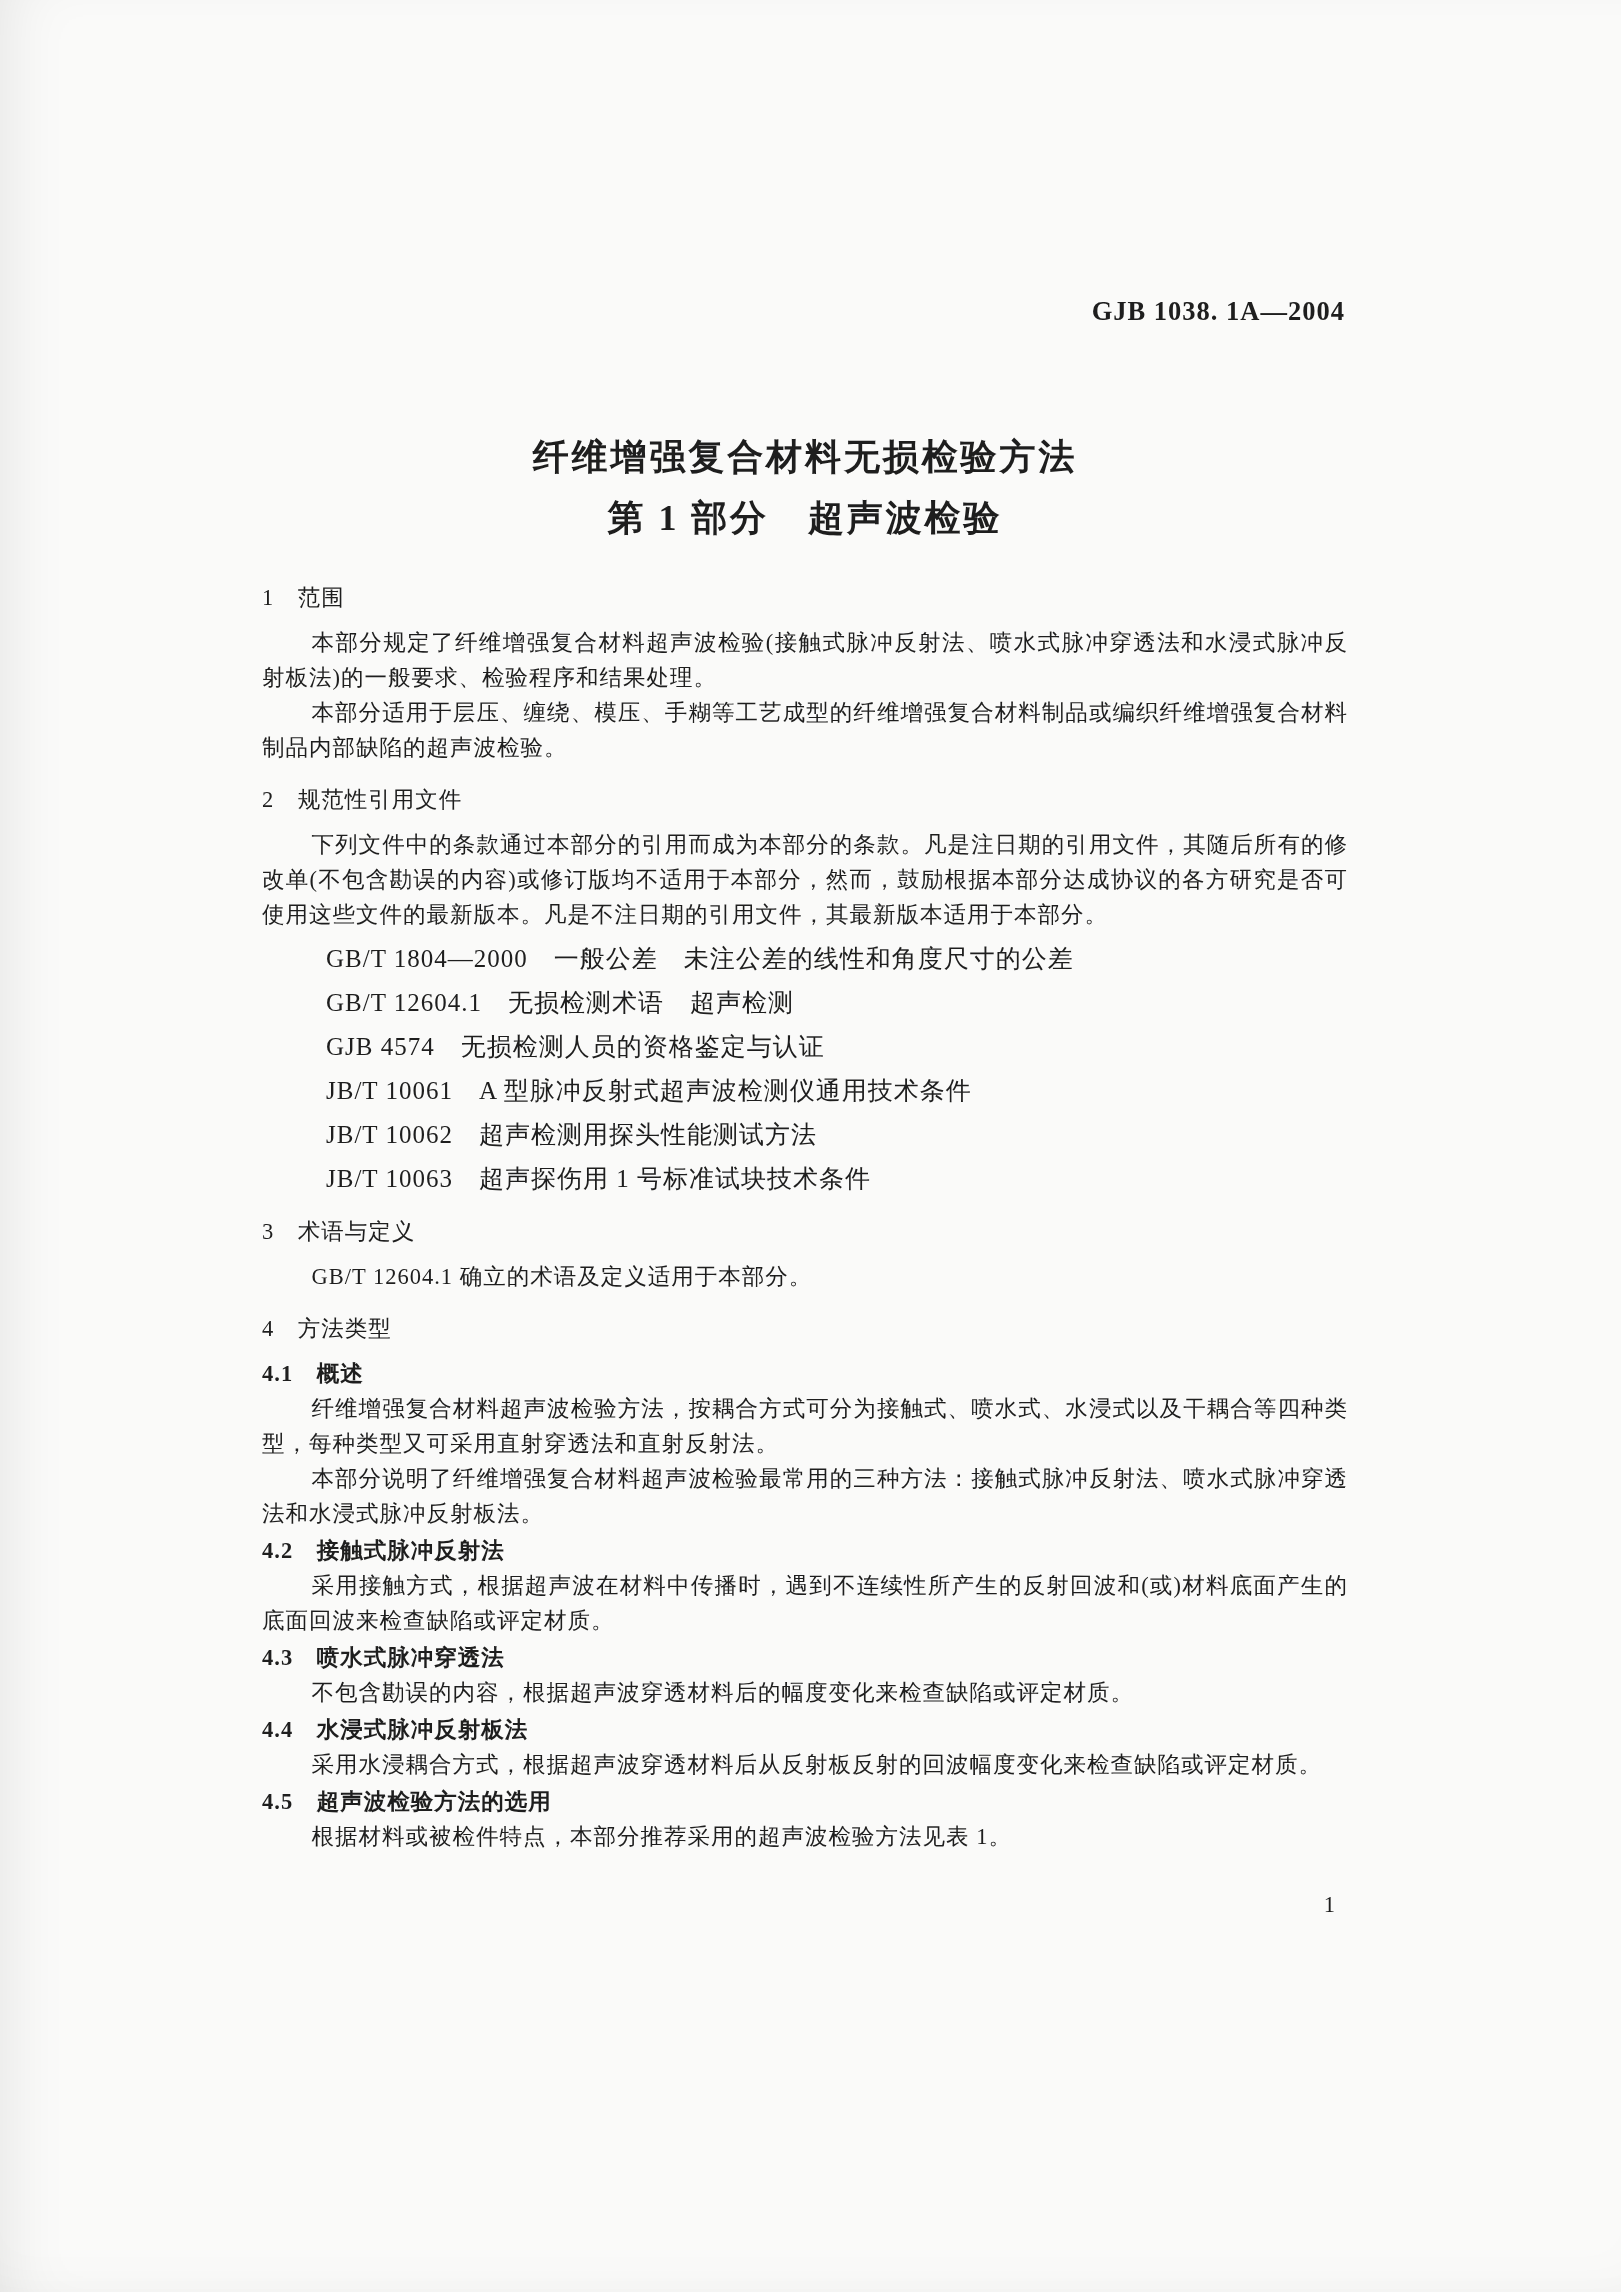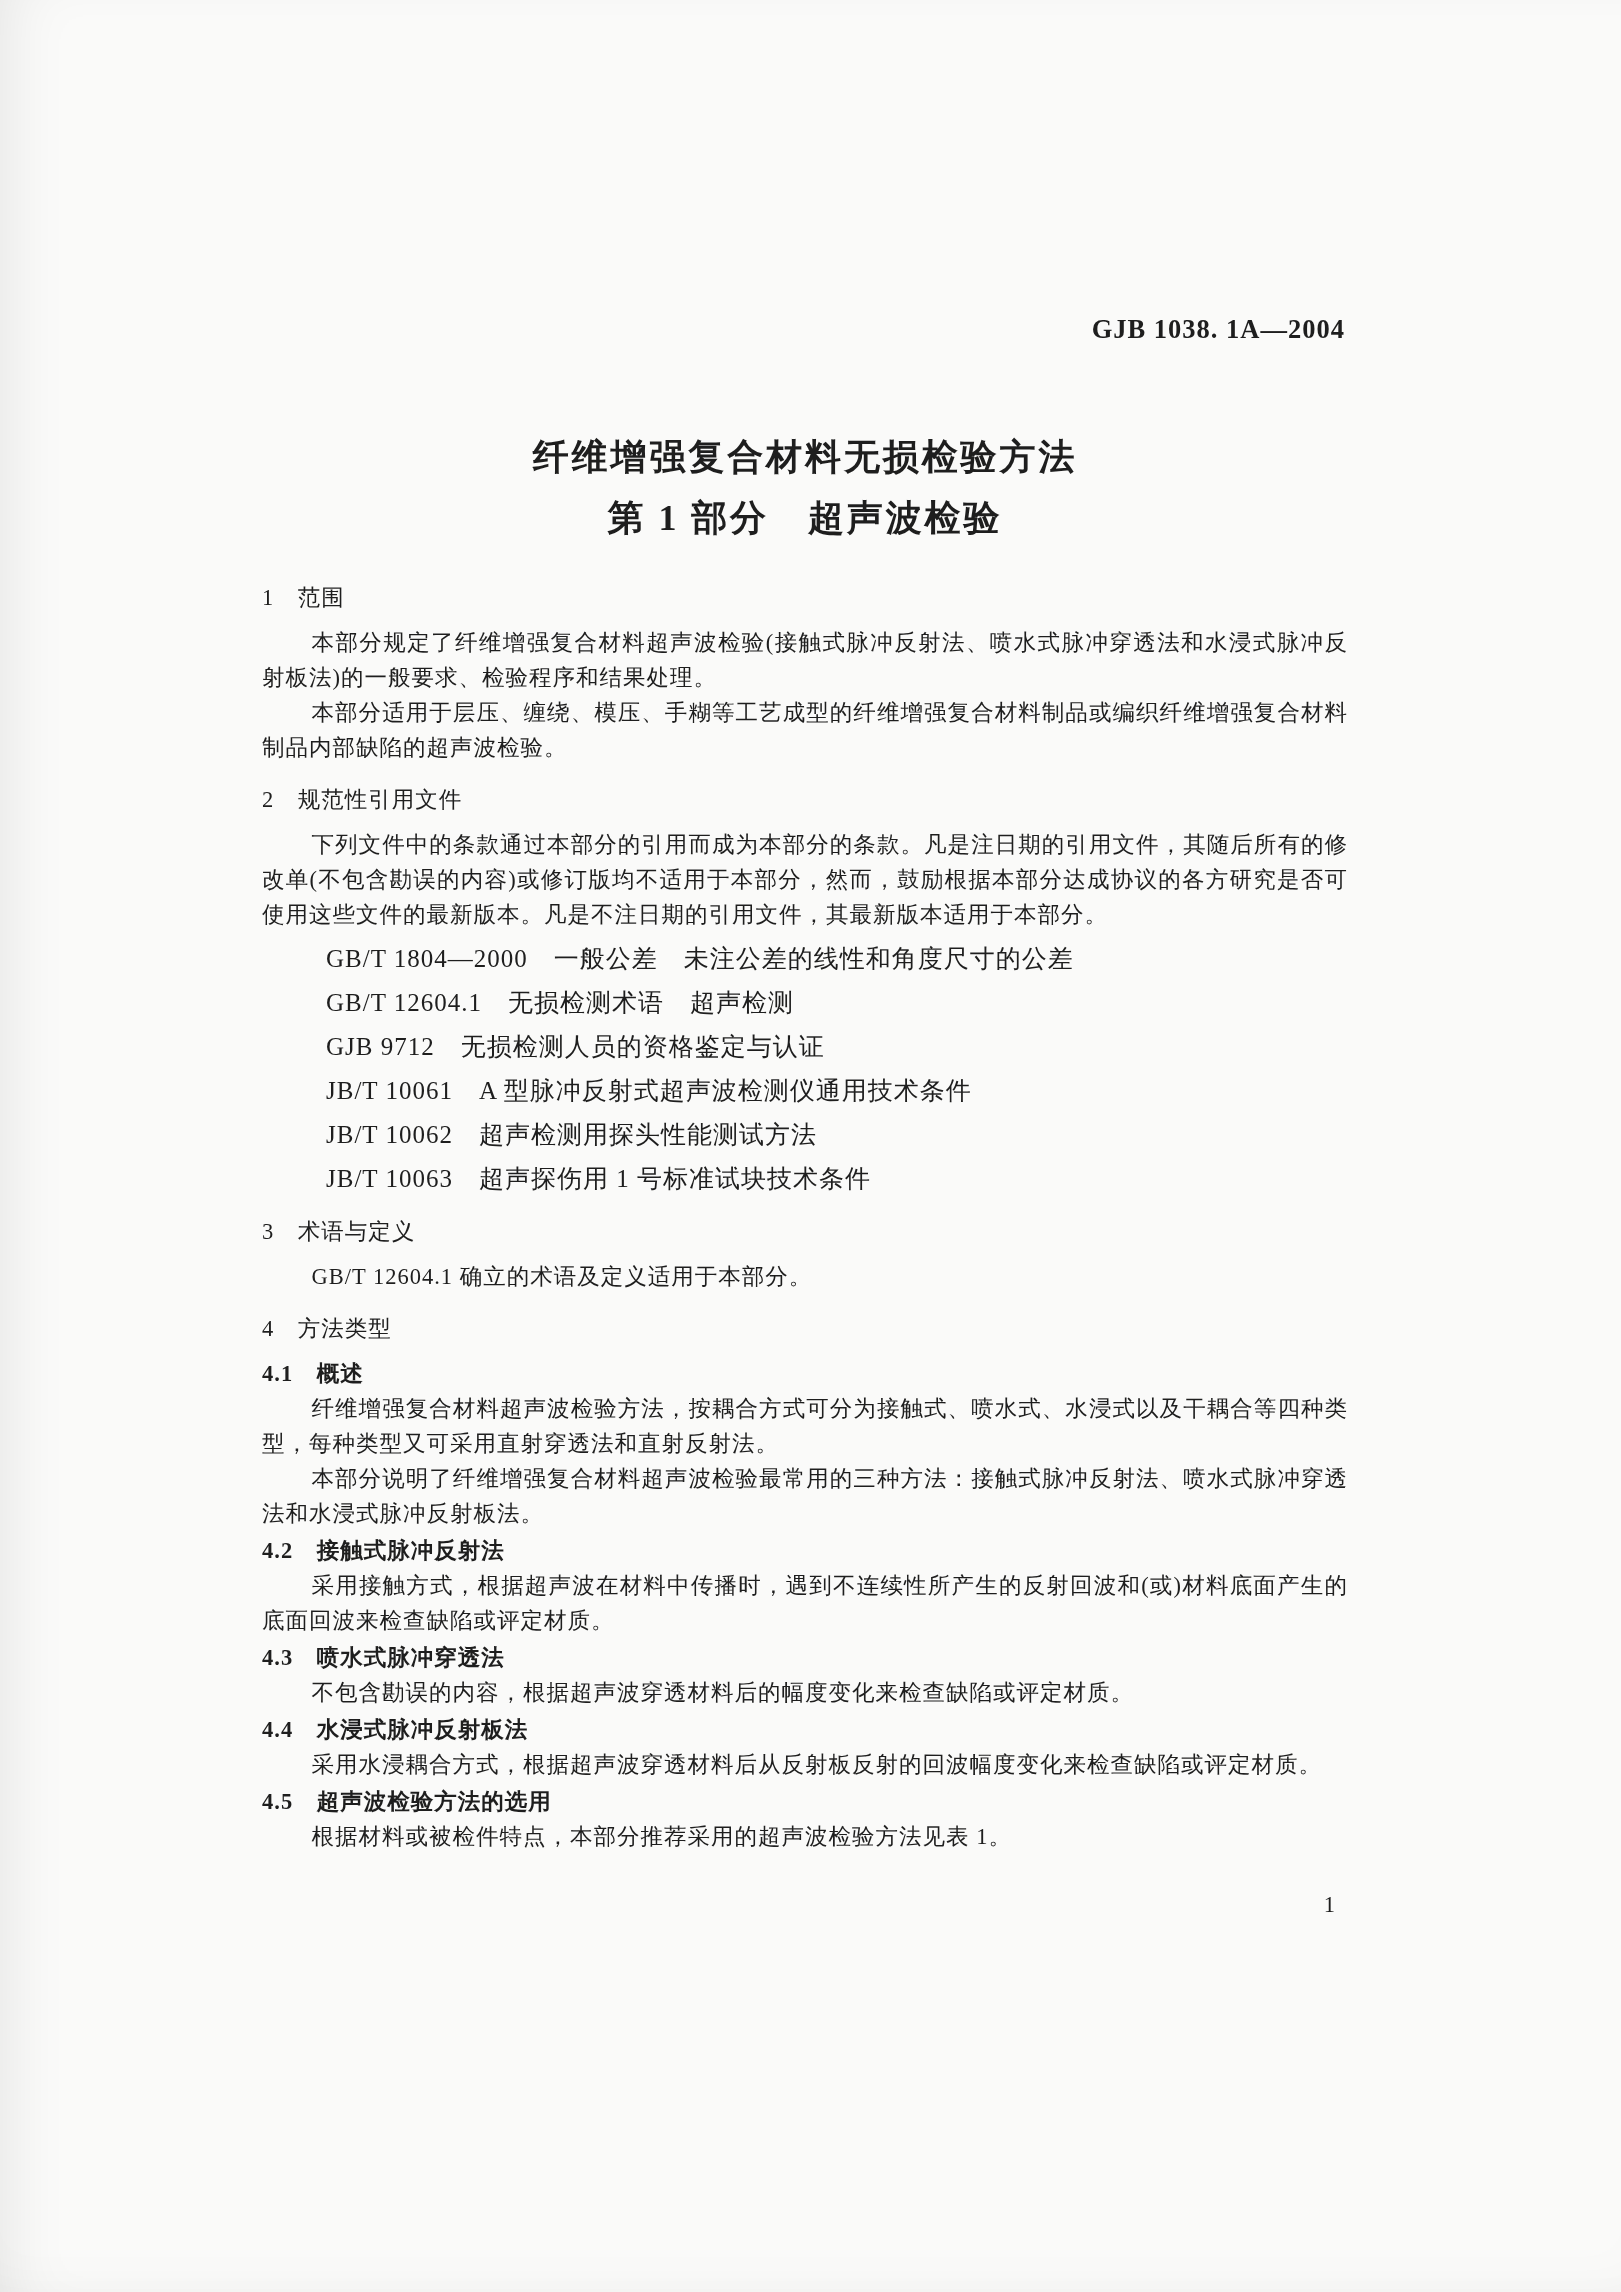--- a/index.html
+++ b/index.html
@@ -14,21 +14,21 @@
     margin: 0 auto;
     background: #fafaf9;
     color: #1e1e1e;
     font-family: "Liberation Serif", "DejaVu Serif", serif;
     box-shadow: inset 44px 0 69px -44px rgba(0,0,0,0.10),
                 inset 0 -39px 78px -59px rgba(0,0,0,0.06);
     overflow: hidden;
   }
   .doc-code {
     position: absolute;
-    top: 314px;
+    top: 296px;
     right: 276px;
     font-size: 26.5px;
     font-weight: bold;
     letter-spacing: 1px;
   }
   .content {
     position: absolute;
     top: 427px;
     left: 262px;
     width: 1086px;
@@ -94,21 +94,21 @@
     </div>
 
     <div class="h1">1　范围</div>
     <p class="para">本部分规定了纤维增强复合材料超声波检验(接触式脉冲反射法、喷水式脉冲穿透法和水浸式脉冲反射板法)的一般要求、检验程序和结果处理。</p>
     <p class="para">本部分适用于层压、缠绕、模压、手糊等工艺成型的纤维增强复合材料制品或编织纤维增强复合材料制品内部缺陷的超声波检验。</p>
 
     <div class="h1">2　规范性引用文件</div>
     <p class="para">下列文件中的条款通过本部分的引用而成为本部分的条款。凡是注日期的引用文件，其随后所有的修改单(不包含勘误的内容)或修订版均不适用于本部分，然而，鼓励根据本部分达成协议的各方研究是否可使用这些文件的最新版本。凡是不注日期的引用文件，其最新版本适用于本部分。</p>
     <div class="ref">GB/T 1804—2000　一般公差　未注公差的线性和角度尺寸的公差</div>
     <div class="ref">GB/T 12604.1　无损检测术语　超声检测</div>
-    <div class="ref">GJB 9712　无损检测人员的资格鉴定与认证</div>
+    <div class="ref">GJB 4574　无损检测人员的资格鉴定与认证</div>
     <div class="ref">JB/T 10061　A 型脉冲反射式超声波检测仪通用技术条件</div>
     <div class="ref">JB/T 10062　超声检测用探头性能测试方法</div>
     <div class="ref">JB/T 10063　超声探伤用 1 号标准试块技术条件</div>
 
     <div class="h1">3　术语与定义</div>
     <p class="para">GB/T 12604.1 确立的术语及定义适用于本部分。</p>
 
     <div class="h1">4　方法类型</div>
 
     <div class="h2">4.1　概述</div>

